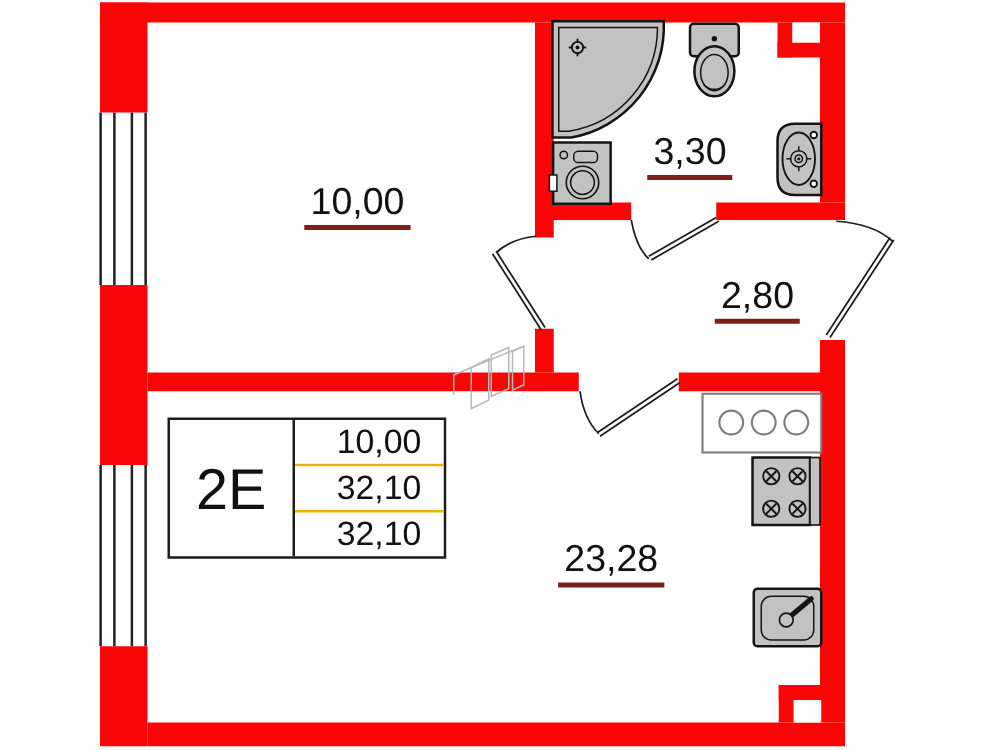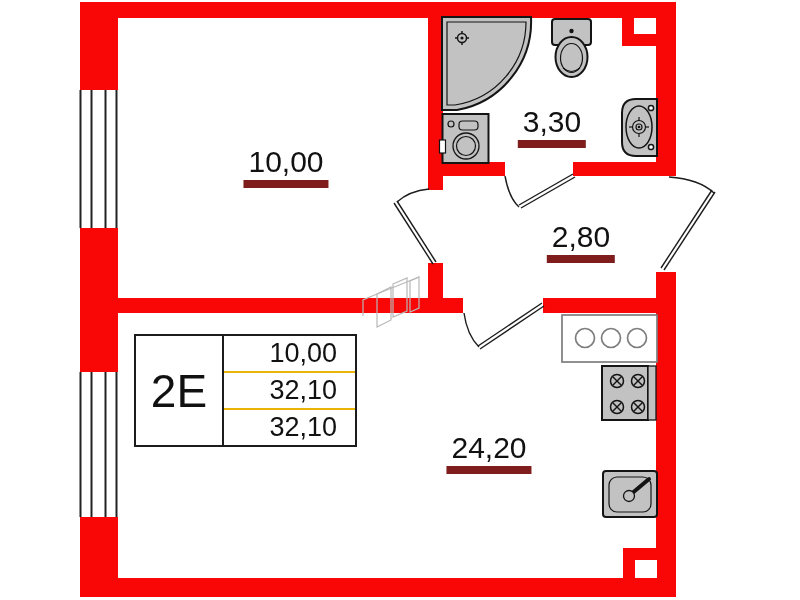--- a/index.html
+++ b/index.html
@@ -11,24 +11,24 @@
   .fx{fill:var(--fixture-gray,#c2c2c2);stroke:var(--outline,#141414);stroke-width:2;}
   .fx2{fill:var(--fixture-gray,#c2c2c2);stroke:var(--outline,#141414);stroke-width:1.3;}
   .thin{fill:none;stroke:var(--outline,#141414);stroke-width:1.2;}
   .thin15{fill:none;stroke:var(--outline,#141414);stroke-width:1.5;}
   .dark{fill:var(--outline,#141414);}
   .door{stroke:#1c1c1c;stroke-width:1.4;fill:none;}
   .win{stroke:#222;stroke-width:2;}
   .ghost{fill:none;stroke:var(--ghost-gray,#b8b8b8);stroke-width:1.2;}
   .counter{fill:#fff;stroke:var(--counter-gray,#7d7d7d);stroke-width:1.7;}
   .area-label{position:absolute;transform:translateX(-50%);font-size:30px;line-height:1;
-              padding:0 5px 3px 5px;border-bottom:8px solid #7f1d1d;white-space:nowrap;}
+              padding:0 5px 3px 5px;border-bottom:4px solid #7f1d1d;white-space:nowrap;}
   #unit-card{position:absolute;left:134px;top:334px;width:223px;height:113px;
              display:flex;border:2.5px solid #1c1c1c;background:#fff;box-sizing:border-box;}
-  #unit-card .unit-cell{width:88px;display:flex;align-items:center;justify-content:center;
+  #unit-card .unit-cell{width:100px;display:flex;align-items:center;justify-content:center;
              font-size:46px;border-right:2.5px solid #1c1c1c;box-sizing:border-box;}
   #unit-card .rows{flex:1;display:flex;flex-direction:column;}
   #unit-card .row{flex:1;display:flex;align-items:center;justify-content:flex-end;
              padding-right:18px;font-size:27px;box-sizing:border-box;}
   #unit-card .row + .row{border-top:2px solid #eab308;}
 </style>
 </head>
 <body>
 
 <div id="plan">
@@ -177,22 +177,22 @@
     </g>
     <g class="door">
       <line x1="542" y1="303" x2="478" y2="346"></line>
       <line x1="544" y1="306" x2="480" y2="349"></line>
       <path d="M464,313 Q467,335 479,347"></path>
     </g>
   </svg>
 
   <div class="area-label" style="left:286px;top:147px;">10,00</div>
   <div class="area-label" style="left:552px;top:107px;">3,30</div>
-  <div class="area-label" style="left:581px;top:222px;">2,80</div>
-  <div class="area-label" style="left:489px;top:433px;">24,20</div>
+  <div class="area-label" style="left:606px;top:222px;">2,80</div>
+  <div class="area-label" style="left:489px;top:433px;">23,28</div>
 
   <div id="unit-card">
     <div class="unit-cell">2E</div>
     <div class="rows">
       <div class="row">10,00</div>
       <div class="row">32,10</div>
       <div class="row">32,10</div>
     </div>
   </div>
 

